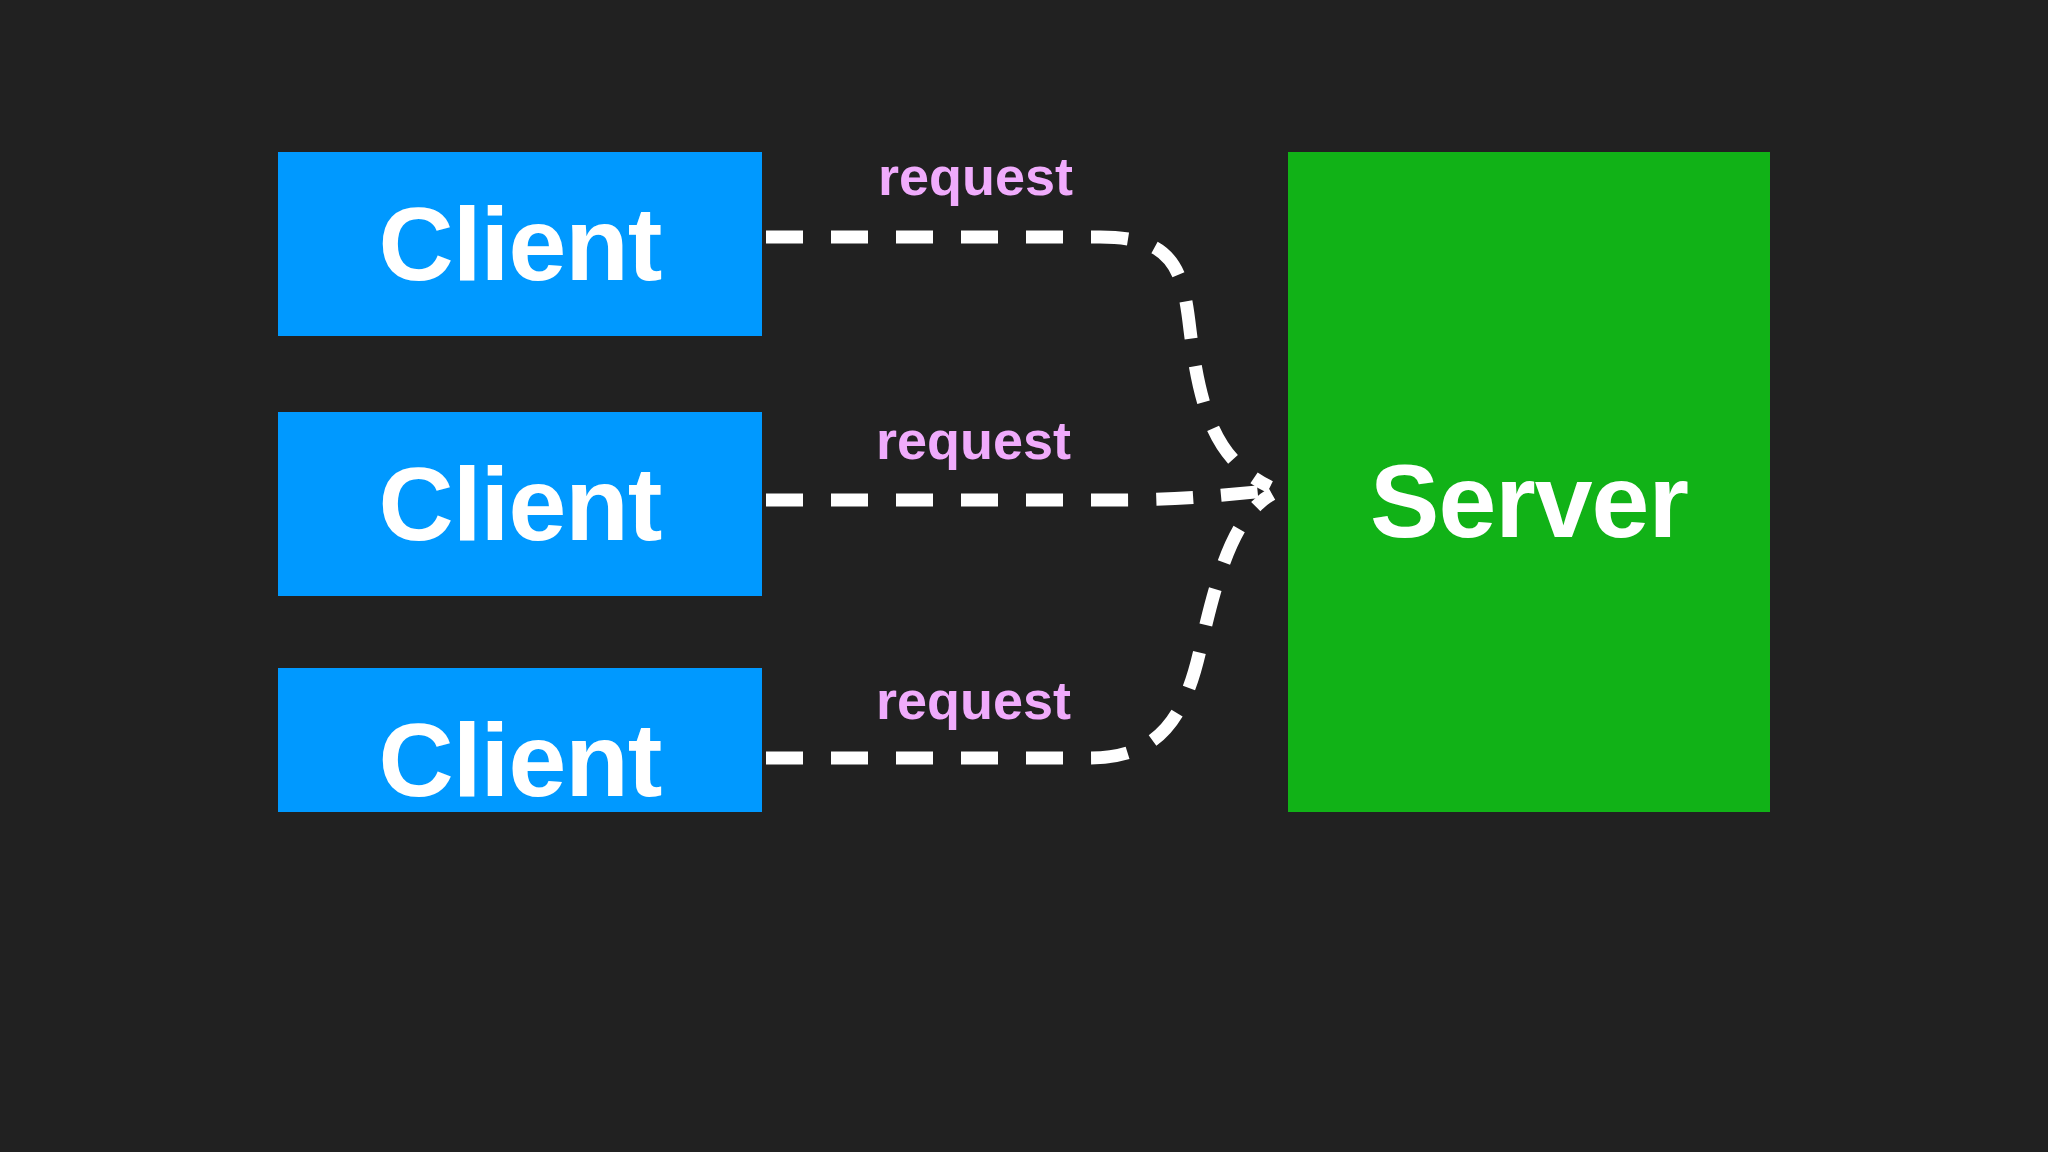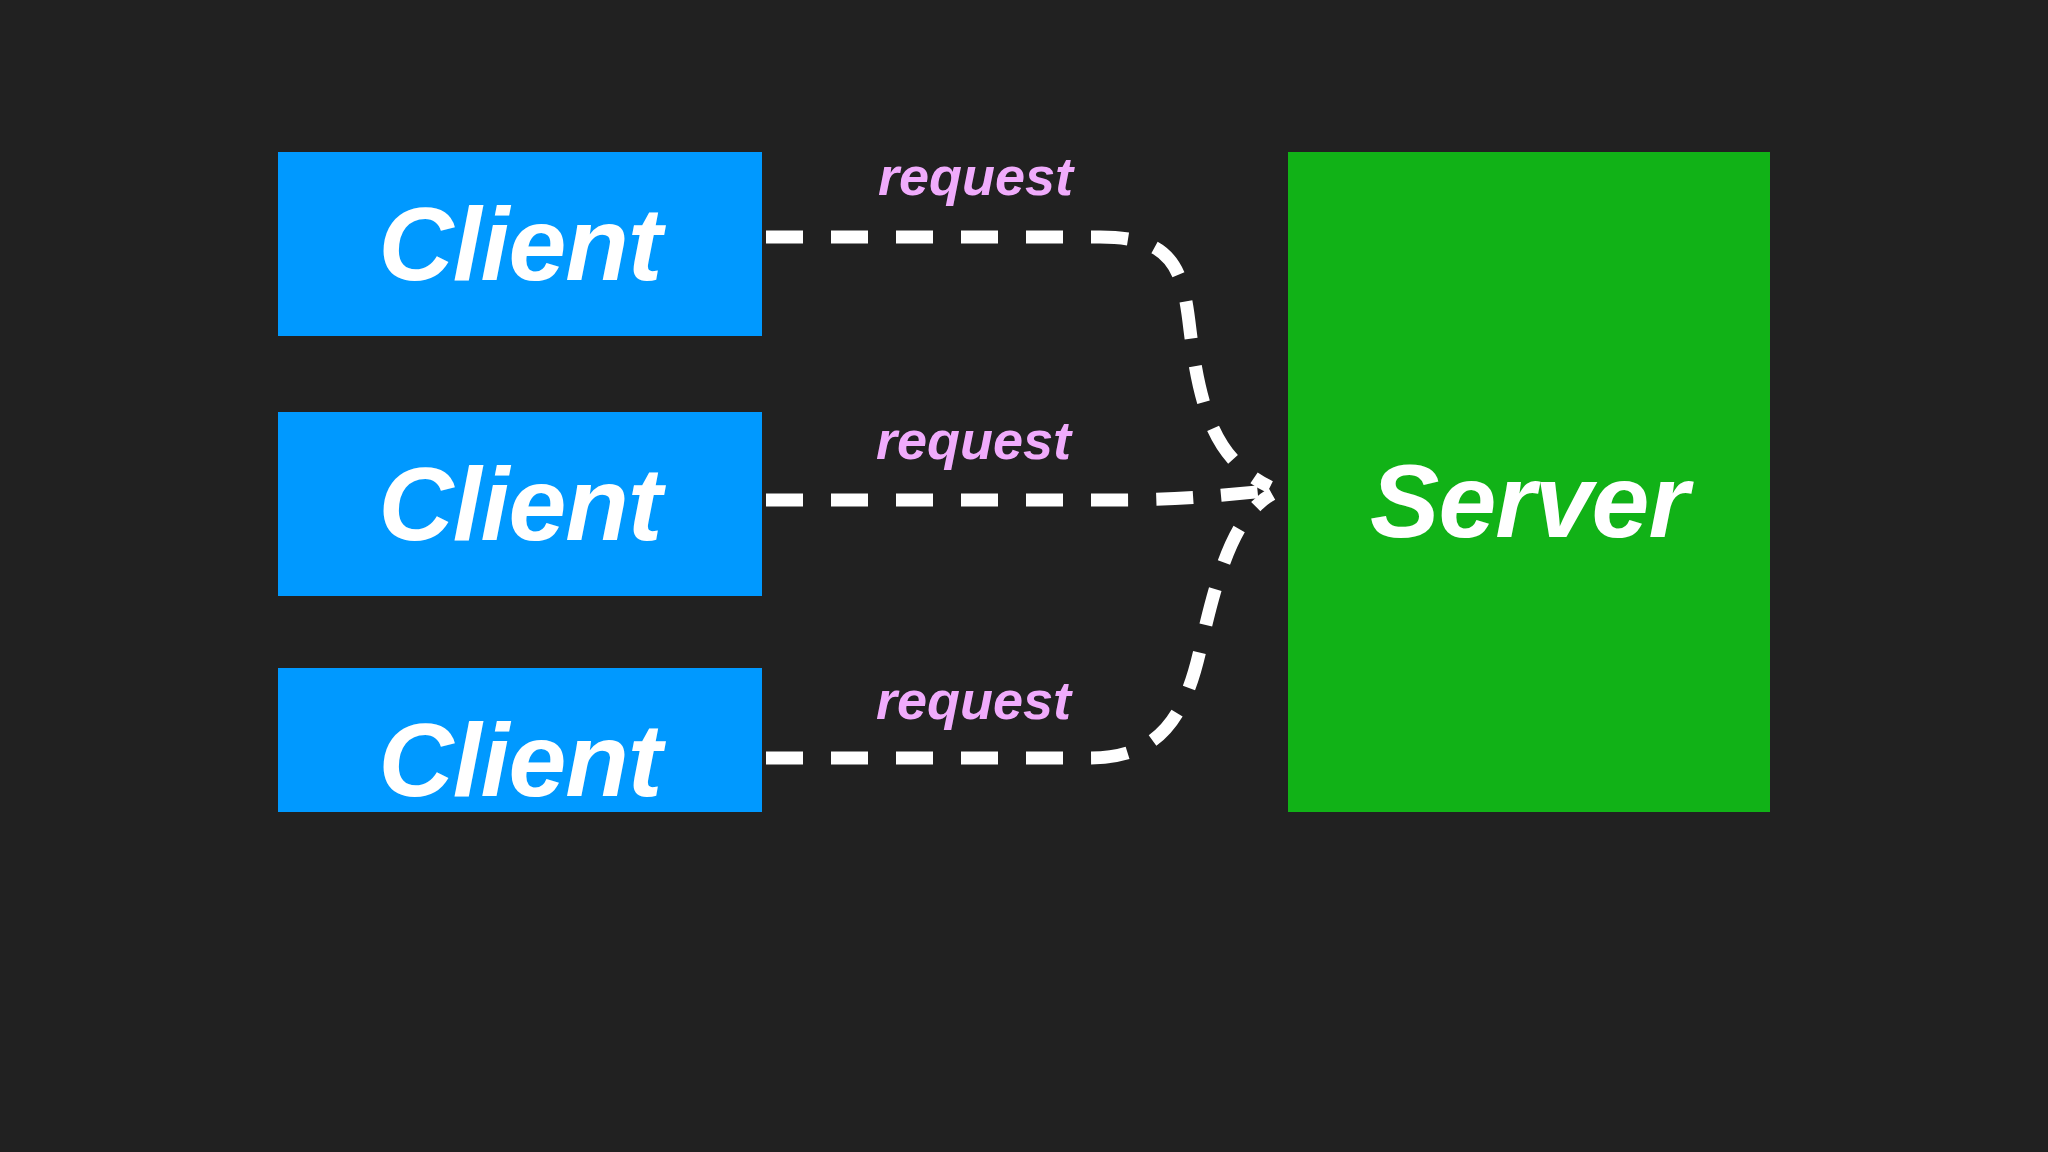--- a/index.html
+++ b/index.html
@@ -7,21 +7,20 @@
     padding: 0;
     background: #212121;
   }
   #stage {
     position: relative;
     width: 2048px;
     height: 812px;
     background: #212121;
     overflow: hidden;
     font-family: "Liberation Sans", sans-serif;
-    font-style: italic;
   }
   #diagram-svg {
     position: absolute;
     left: 0;
     top: 0;
     width: 2048px;
     height: 1152px;
     display: block;
   }
   .node-box {

